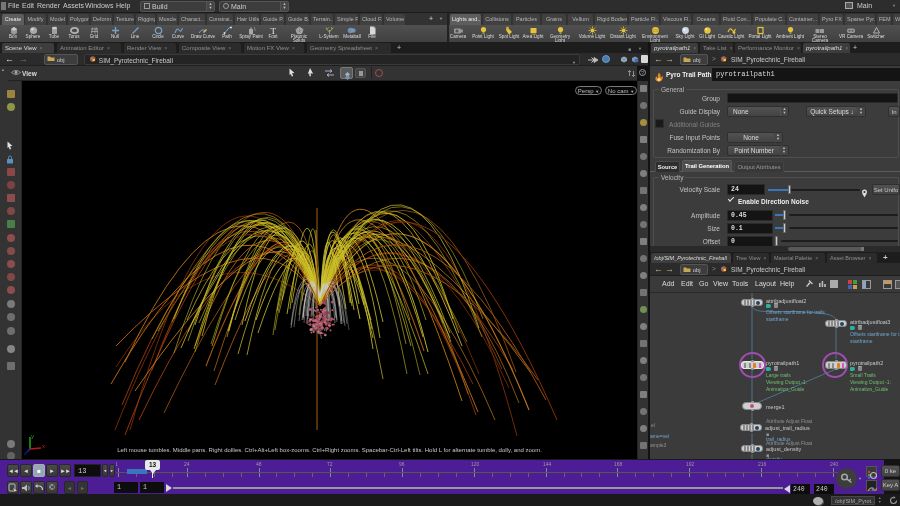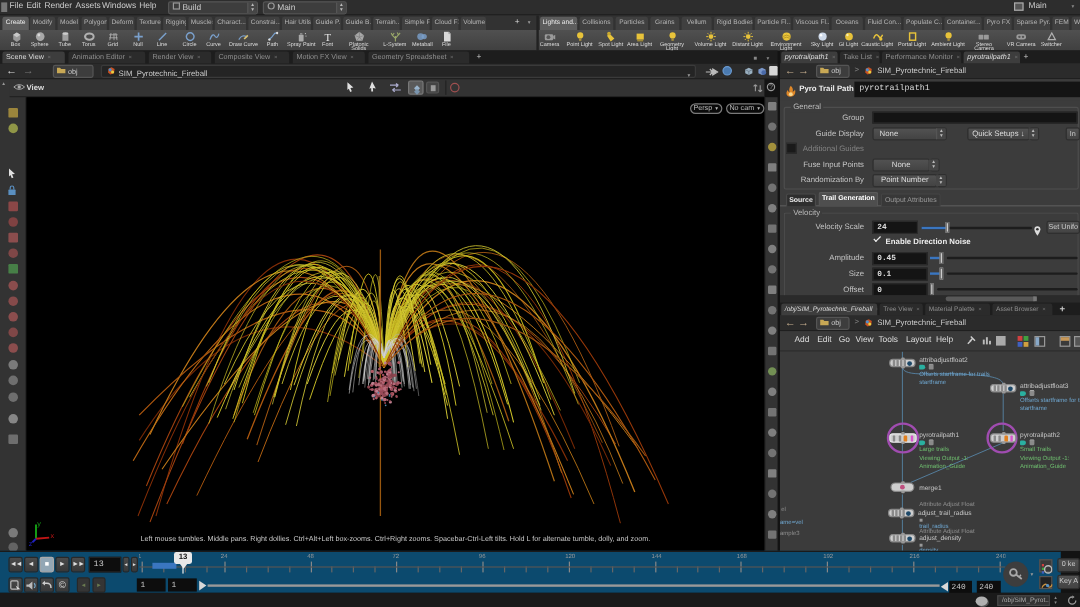--- a/index.html
+++ b/index.html
@@ -33,21 +33,21 @@
 .btn{position:absolute;background:linear-gradient(#525252,#434343);border:1px solid #2f2f2f;border-radius:2px;color:#ccc;font-size:6px;text-align:center;overflow:hidden;white-space:nowrap;}
 .gbox{position:absolute;border:1px solid #4e4e4e;border-radius:2px;}
 .gbox .glab{position:absolute;top:-4px;left:5px;background:#3c3c3c;padding:0 2px;color:#bbb;font-size:6.5px;line-height:8px;}
 .track{position:absolute;height:2px;background:#1d1d1d;border-radius:1px;}
 .netpane{left:650px;top:252px;width:250px;height:207px;background:#3c3c3c;}
 .node{position:absolute;height:9px;background:#cfcfcf;border-radius:3px;border:1px solid #888;display:flex;align-items:center;justify-content:space-around;padding:0 1px;}
 .nname{position:absolute;color:#c8c8c8;font-size:5.5px;white-space:nowrap;}
 .ncomment{position:absolute;color:#6fa7d0;font-size:5px;white-space:nowrap;line-height:6.5px;}
 .ngreen{position:absolute;color:#6fbf6f;font-size:5px;white-space:nowrap;line-height:6.5px;}
 .nfaint{position:absolute;color:#909090;font-size:5px;white-space:nowrap;}
-.playbar{left:0;top:459px;width:884px;height:35px;background:#0c4a6e;border-top:1px solid #1a1a1a;}
+.playbar{left:0;top:459px;width:884px;height:35px;background:#4c1d95;border-top:1px solid #1a1a1a;}
 .tbtn{position:absolute;width:12px;height:13px;background:linear-gradient(#4a4a4a,#383838);border:1px solid #282828;border-radius:2px;color:#ddd;font-size:6px;text-align:center;line-height:12px;}
 .statusbar{left:0;top:494px;width:900px;height:12px;background:#1a1a1a;}
 .tick{position:absolute;width:1px;background:#888;}
 .tnum{position:absolute;color:#999;font-size:5px;top:0;}
 </style></head><body>
 <div id="root">
 
 <div class="abs menubar">
       <div class="abs" style="left:1px;top:2px;width:5px;height:8px;background:#777;"></div>
       <span class="mi" style="left:8px;">File</span>

